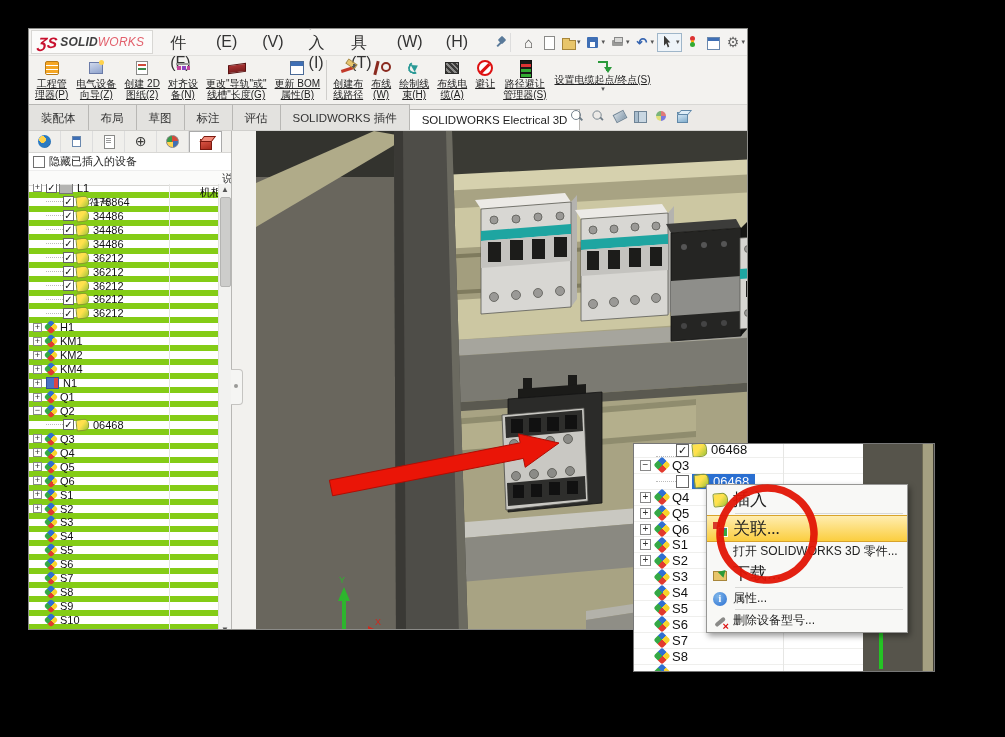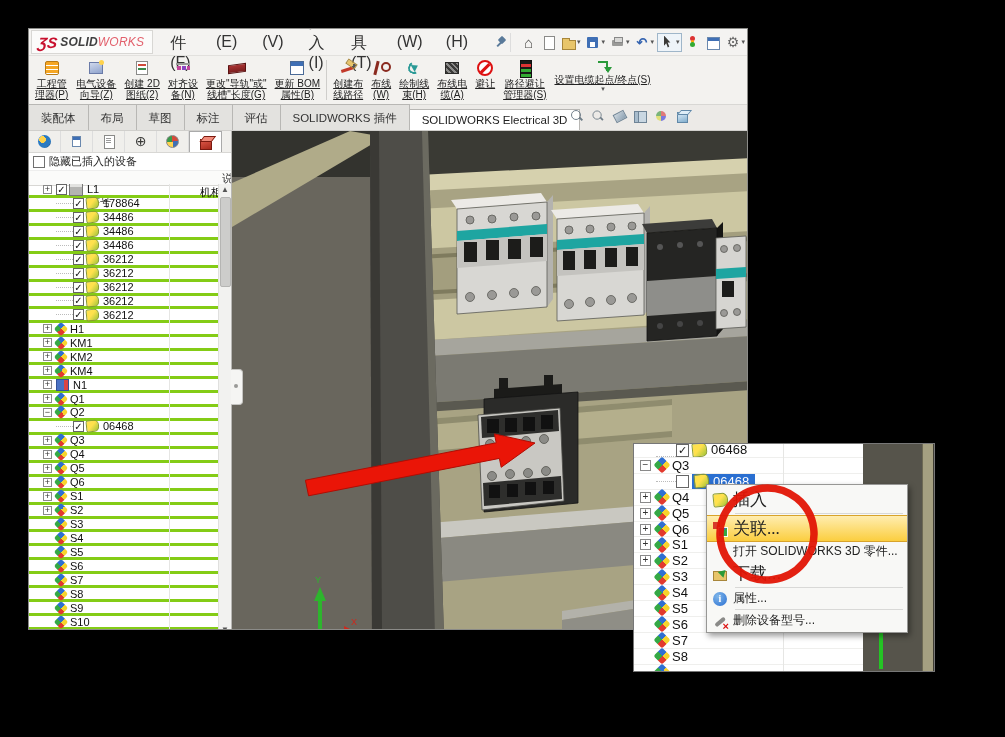--- a/index.html
+++ b/index.html
@@ -81,43 +81,43 @@
   .hi-zoom-fit::before,.hi-zoom-area::before{content:"";position:absolute;left:1px;top:1px;width:8px;height:8px;border:1.6px solid #5a6b78;border-radius:50%;}
   .hi-zoom-fit::after,.hi-zoom-area::after{content:"";position:absolute;left:9px;top:9px;width:4px;height:1.8px;background:#5a6b78;transform:rotate(45deg);}
   .hi-zoom-area{transform:scale(.92);}
   .hi-section-view::before{content:"";position:absolute;left:2px;top:3px;width:10px;height:7px;background:linear-gradient(150deg,#c8d4de,#7a93a8);transform:rotate(-28deg);border:1px solid #5a7388;}
   .hi-view-orientation::before{content:"";position:absolute;left:1px;top:2px;width:7px;height:10px;background:#9db4c8;border:1px solid #5a7388;}
   .hi-view-orientation::after{content:"";position:absolute;left:5px;top:2px;width:7px;height:10px;background:#c3d4e2;border:1px solid #5a7388;}
   .hi-appearance::before{content:"";position:absolute;left:2px;top:2px;width:10px;height:10px;border-radius:50%;background:conic-gradient(#d66 0 25%,#66d 0 50%,#dd6 0 75%,#6a6 0);}
   .hi-display-style::before{content:"";position:absolute;left:2px;top:3px;width:9px;height:9px;background:linear-gradient(160deg,#bcd9ee 30%,#6fa3c8);border:1px solid #49789e;}
   .hi-display-style::after{content:"";position:absolute;left:4px;top:1px;width:9px;height:3px;background:#dceefa;border:1px solid #49789e;transform:skewX(-40deg);}
   
-  .main{display:flex;height:505px;}
+  .main{display:flex;height:505px;gap:24px;}
   .left-panel{width:202px;background:#fff;border-right:1px solid #b8b7b4;position:relative;flex:none;overflow:hidden;}
   .panel-tabs{height:21px;display:flex;background:#f0efec;border-bottom:1px solid #d8d7d4;}
   .ptab{width:31px;display:flex;align-items:center;justify-content:center;border-right:1px solid #ddd;}
   .ptab.active{background:#fff;border:1px solid #aaa;border-bottom:none;}
   .pi{width:15px;height:15px;position:relative;font-size:13px;line-height:15px;text-align:center;}
   .pi-manager-globe::before{content:"";position:absolute;inset:1px;border-radius:50%;background:radial-gradient(circle at 35% 35%,#ffd34d 0 28%,#2a7ac2 30% 70%,#1a5a98 72%);}
   .pi-component-list::before{content:"";position:absolute;inset:2px 3px;background:linear-gradient(#3f6fb5 0 3px,#fff 3px),repeating-linear-gradient(#0000 0 3px,#b9cce6 3px 4px);border:1px solid #6a88ae;}
   .pi-document::before{content:"";position:absolute;left:3px;top:1px;width:9px;height:12px;background:#fff;border:1px solid #8a8a88;}
   .pi-document::after{content:"";position:absolute;left:5px;top:4px;width:5px;height:1px;background:#999;box-shadow:0 2px 0 #999,0 4px 0 #999;}
   .pi-locate::before{content:"⊕";font-size:14px;color:#3a3a38;}
   .pi-palette::before{content:"";position:absolute;inset:1px;border-radius:50%;background:conic-gradient(#d64a3a 0 25%,#3f6fb5 0 50%,#ffd34d 0 75%,#3a9a4a 0);border:1px solid #888;}
   .pi-electrical-parts::before{content:"";position:absolute;left:2px;top:4px;width:10px;height:9px;background:linear-gradient(160deg,#e05a4a,#a82a1c);border:1px solid #7a1a10;}
   .pi-electrical-parts::after{content:"";position:absolute;left:4px;top:1px;width:10px;height:3.5px;background:#f08a7a;border:1px solid #7a1a10;transform:skewX(-38deg);}
   .hide-row{height:17px;display:flex;align-items:center;padding-left:4px;font-size:11px;color:#222;border-bottom:1px solid #eee;}
   .cbx{width:10px;height:10px;border:1px solid #707070;background:#fff;margin-right:4px;flex:none;position:relative;}
   .tree-header{height:14px;position:relative;border-bottom:1px solid #d8d7d4;background:#fbfbfa;font-size:11px;color:#333;}
   .tree-header .h-sym{position:absolute;left:60px;top:0;margin-top:24px;}
   .tree-header .h-desc{position:absolute;left:193px;top:0;}
   .tree-wrap{position:absolute;top:53px;bottom:0;left:0;right:0;overflow:hidden;}
   .col-line{position:absolute;top:0;bottom:0;width:1px;background:#e6e6e4;}
-  .trow{display:flex;align-items:center;height:13.95px;font-size:11px;color:#111;border-bottom:3px solid #84cc16;
-        padding-left:14px;position:relative;box-sizing:border-box;}
+  .trow{display:flex;align-items:center;height:13.95px;font-size:11px;color:#111;border-bottom:6px solid #84cc16;
+        padding-left:4px;position:relative;box-sizing:border-box;}
   .exp{width:9px;height:9px;border:1px solid #8a8a8a;background:#fff;flex:none;margin-right:4px;
        font-size:9px;line-height:7px;text-align:center;color:#333;box-sizing:border-box;}
   .exp.plus::before{content:"+";}
   .exp.minus::before{content:"−";}
   .exp-sp{width:13px;flex:none;}
   .ind{width:17px;flex:none;border-top:1px dotted #bbb;height:0;margin-right:0;}
   .cb{width:11px;height:11px;border:1px solid #666;background:#fff;flex:none;margin-right:2px;
       font-size:10px;line-height:10px;text-align:center;color:#111;box-sizing:border-box;}
   .cb.on::before{content:"✓";}
   .tico{flex:none;margin-right:4px;}

